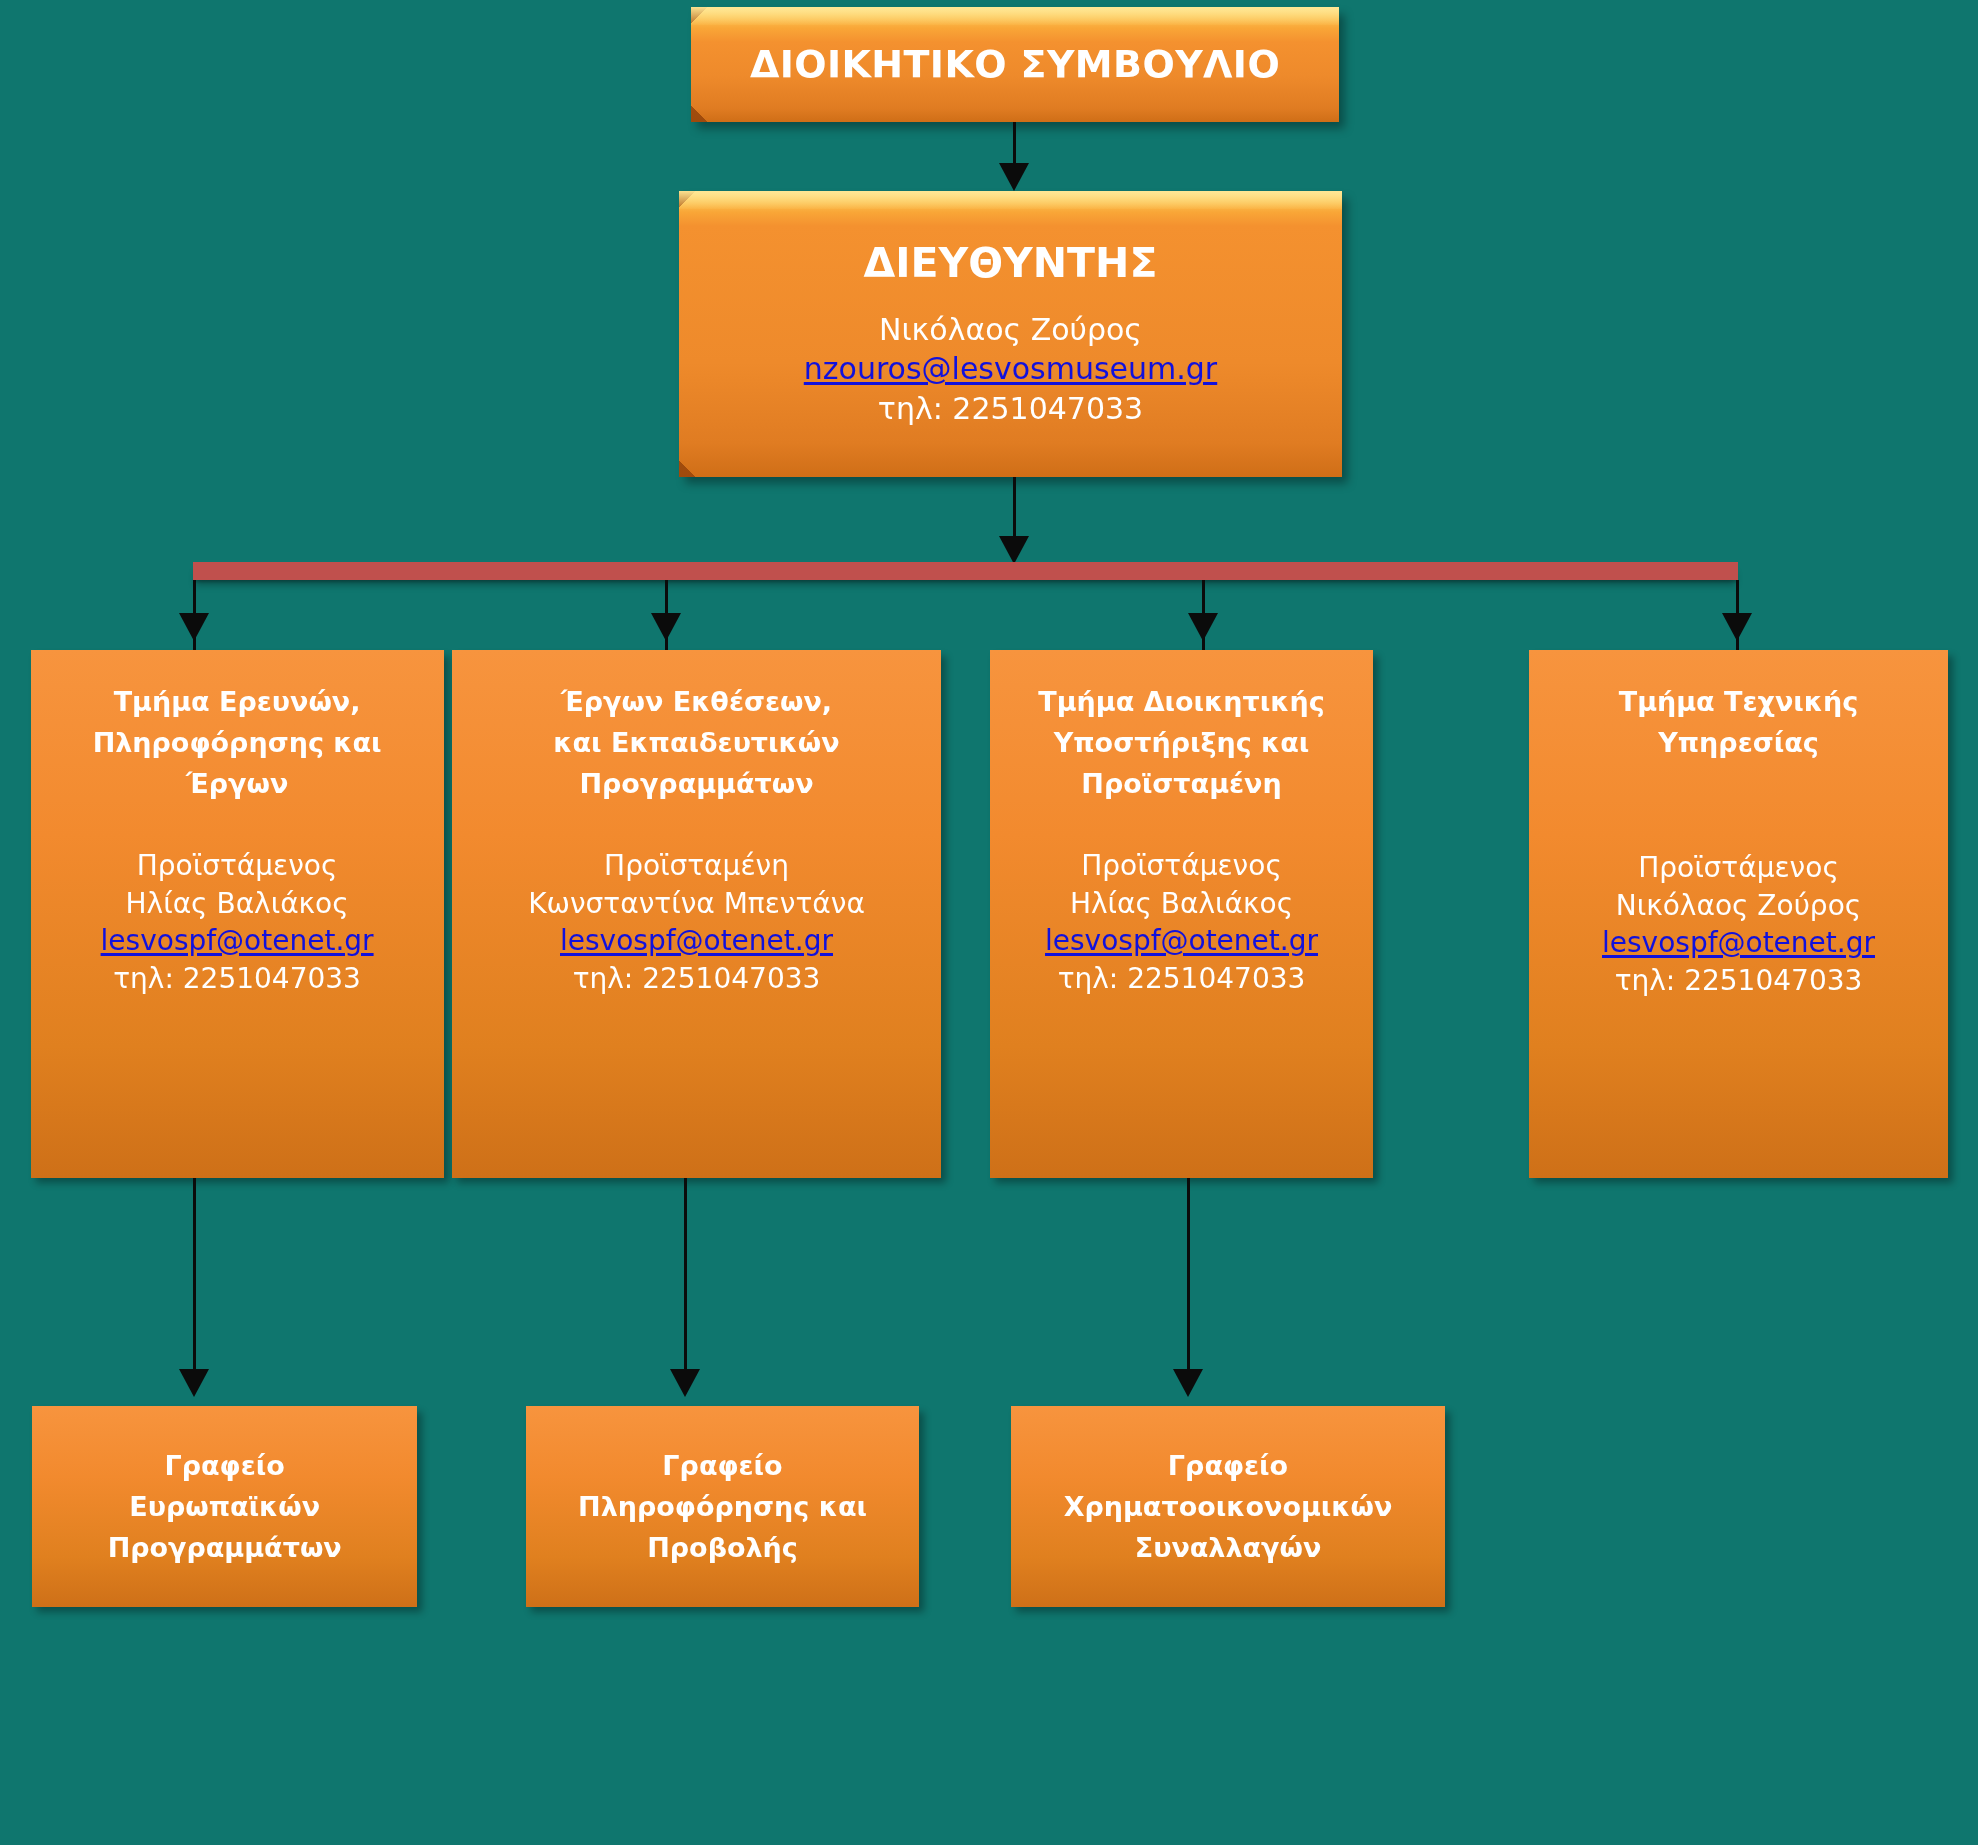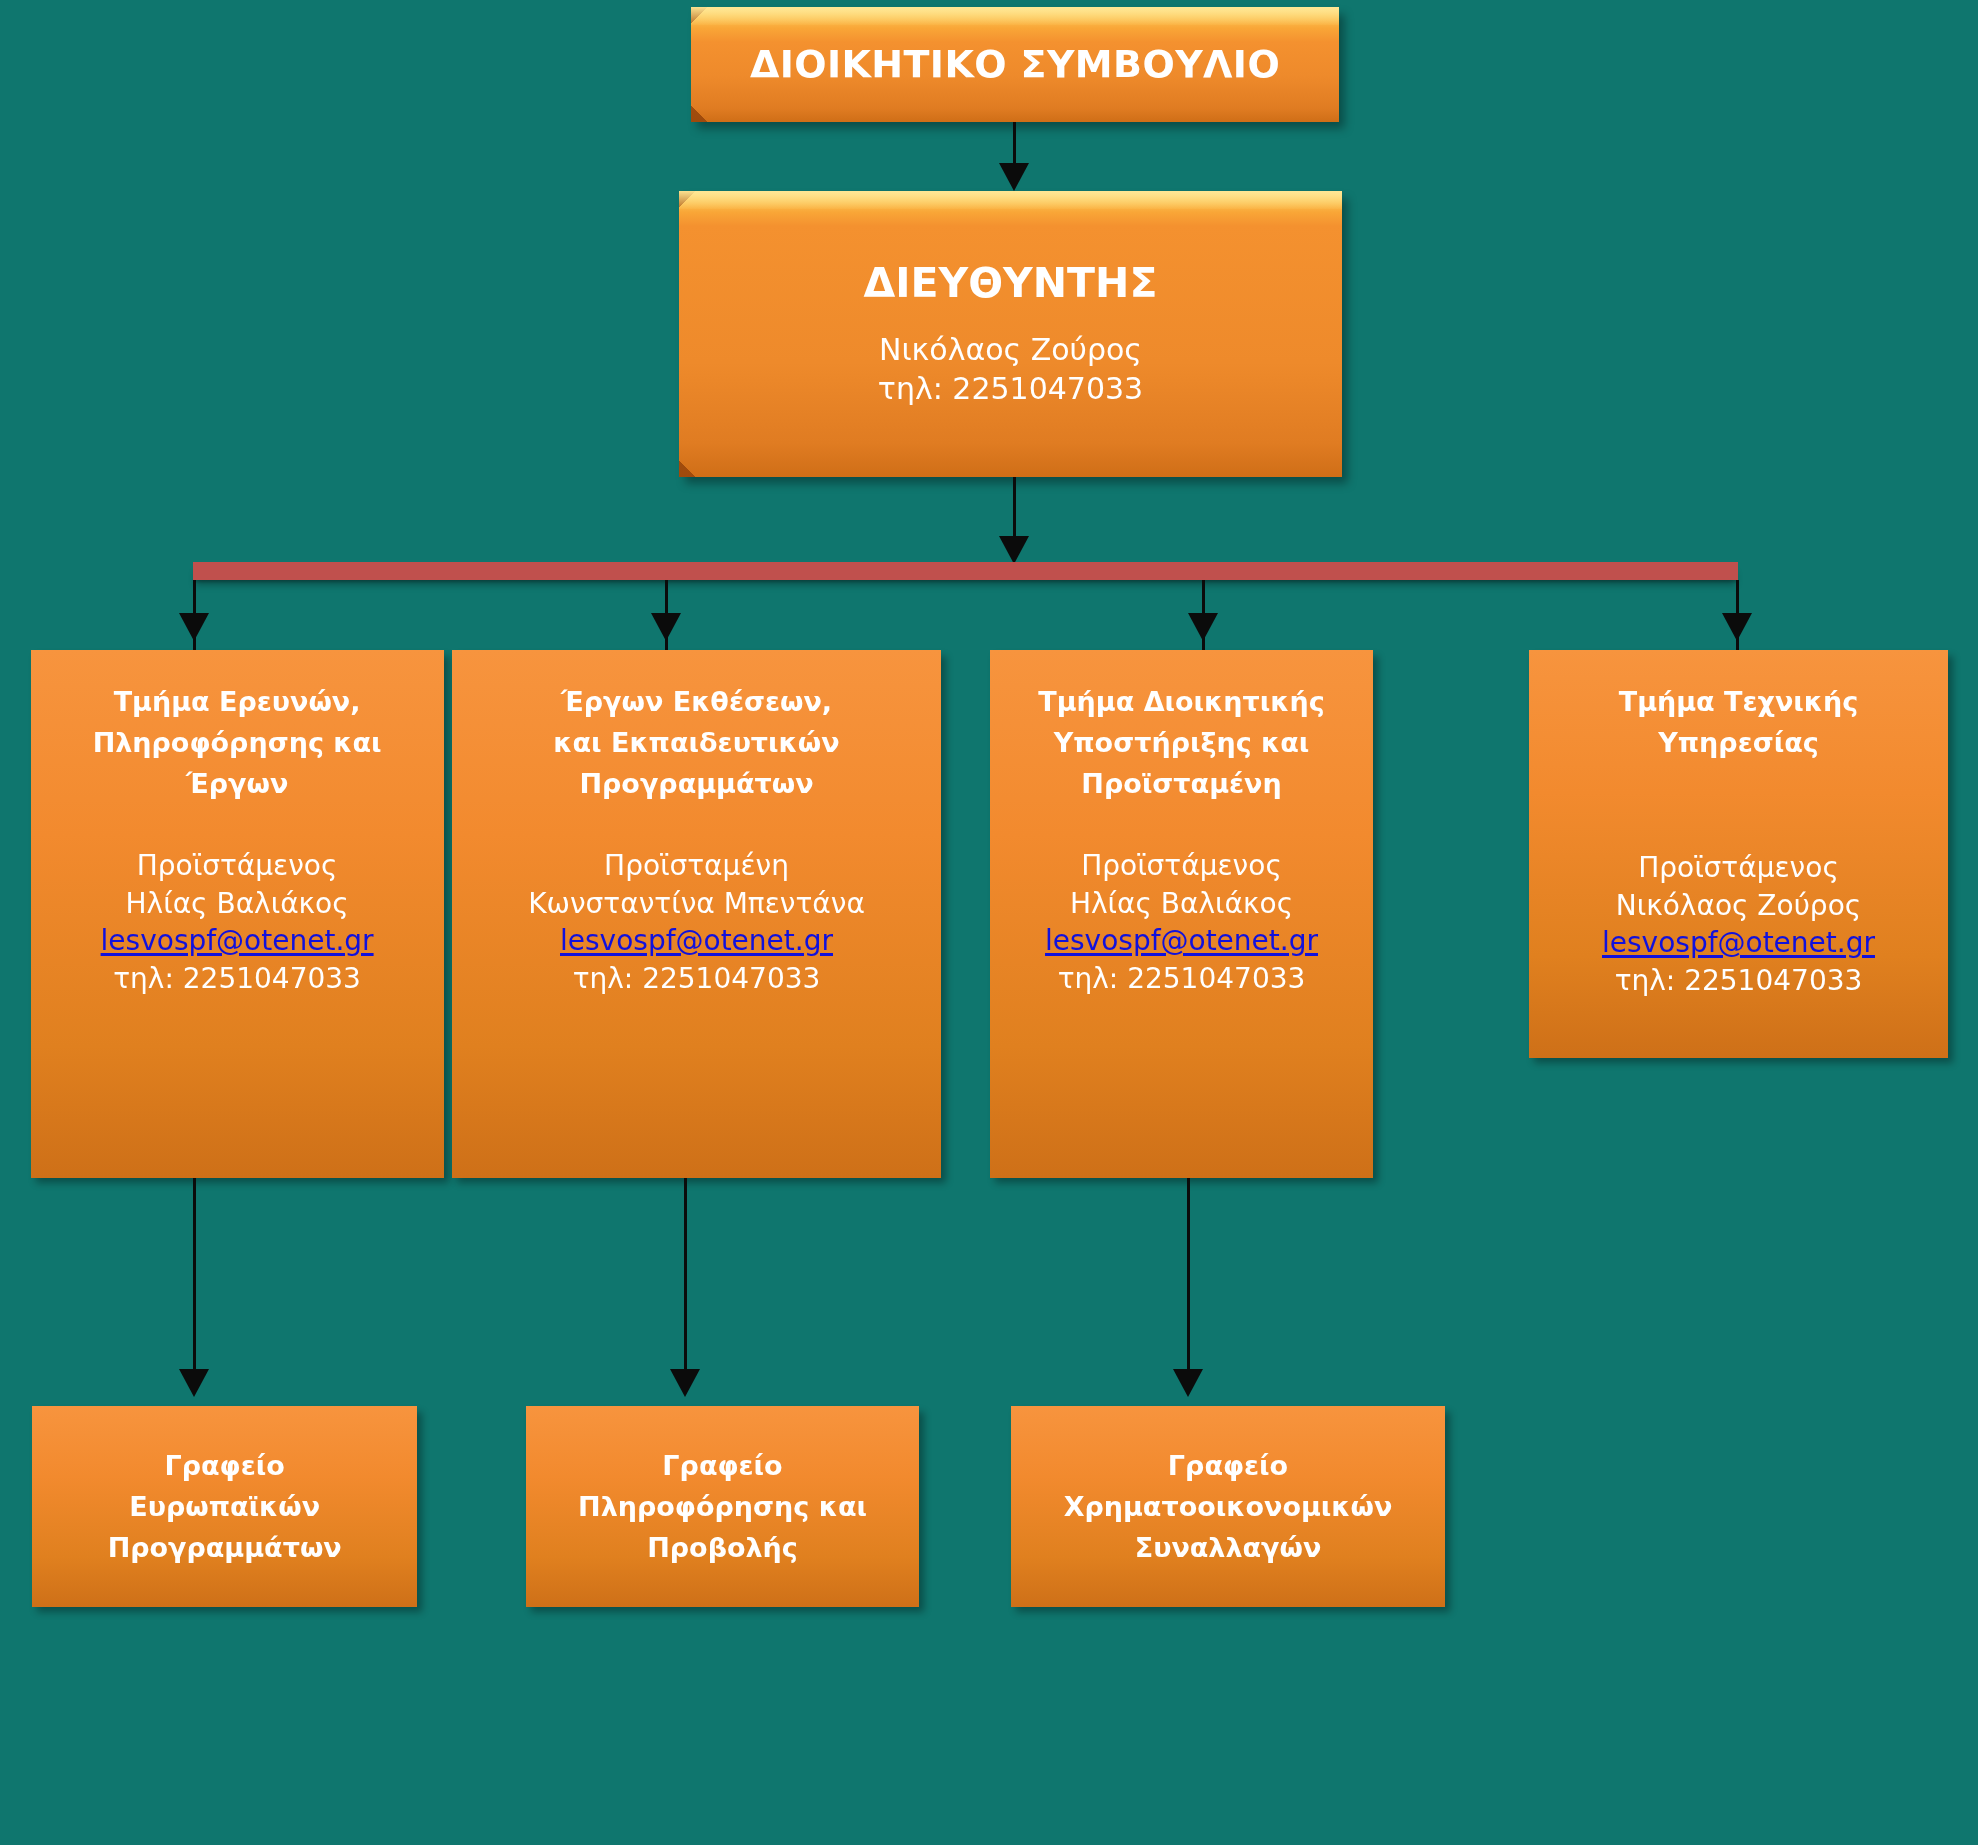--- a/index.html
+++ b/index.html
@@ -154,20 +154,21 @@
   </div>
 
   <div class="vline" style="left:1013px; top:122px; height:51px;"></div>
   <div class="arrowhead" style="left:999px; top:163px;"></div>
 
   <div class="node bevel" style="left:679px; top:191px; width:663px; height:286px; justify-content:center; padding:15px 16.4px;">
     <div class="node-inner">
       <div class="title-dir">ΔΙΕΥΘΥΝΤΗΣ</div>
       <div class="spacer-sm"></div>
       <div class="body-line">Νικόλαος Ζούρος</div>
+      <div class="body-line mail">nzouros@lesvosmuseum.gr</div>
       <div class="body-line">τηλ: 2251047033</div>
     </div>
   </div>
 
   <div class="vline" style="left:1013px; top:477px; height:76px;"></div>
   <div class="arrowhead" style="left:999px; top:536px;"></div>
 
   <div class="hbar" style="left:193px; top:562px; width:1545px; height:18px;"></div>
 
   <div class="vline" style="left:193px; top:580px; height:89px;"></div>
@@ -214,21 +215,21 @@
       <div class="title-dept">Υποστήριξης και</div>
       <div class="title-dept">Προϊσταμένη</div>
       <div class="spacer-blk"></div>
       <div class="body-line-sm">Προϊστάμενος</div>
       <div class="body-line-sm">Ηλίας Βαλιάκος</div>
       <div class="body-line-sm mail">lesvospf@otenet.gr</div>
       <div class="body-line-sm">τηλ: 2251047033</div>
     </div>
   </div>
 
-  <div class="node flat" style="left:1505px; top:650px; width:419px; height:408px; padding:31px 11.5px 0 11.5px;">
+  <div class="node flat" style="left:1505px; top:650px; width:419px; height:528px; padding:31px 11.5px 0 11.5px;">
     <div class="node-inner">
       <div class="title-dept">Τμήμα Τεχνικής</div>
       <div class="title-dept">Υπηρεσίας</div>
       <div class="spacer-blk"></div>
       <div class="spacer-blk"></div>
       <div class="body-line-sm">Προϊστάμενος</div>
       <div class="body-line-sm">Νικόλαος Ζούρος</div>
       <div class="body-line-sm mail">lesvospf@otenet.gr</div>
       <div class="body-line-sm">τηλ: 2251047033</div>
     </div>

